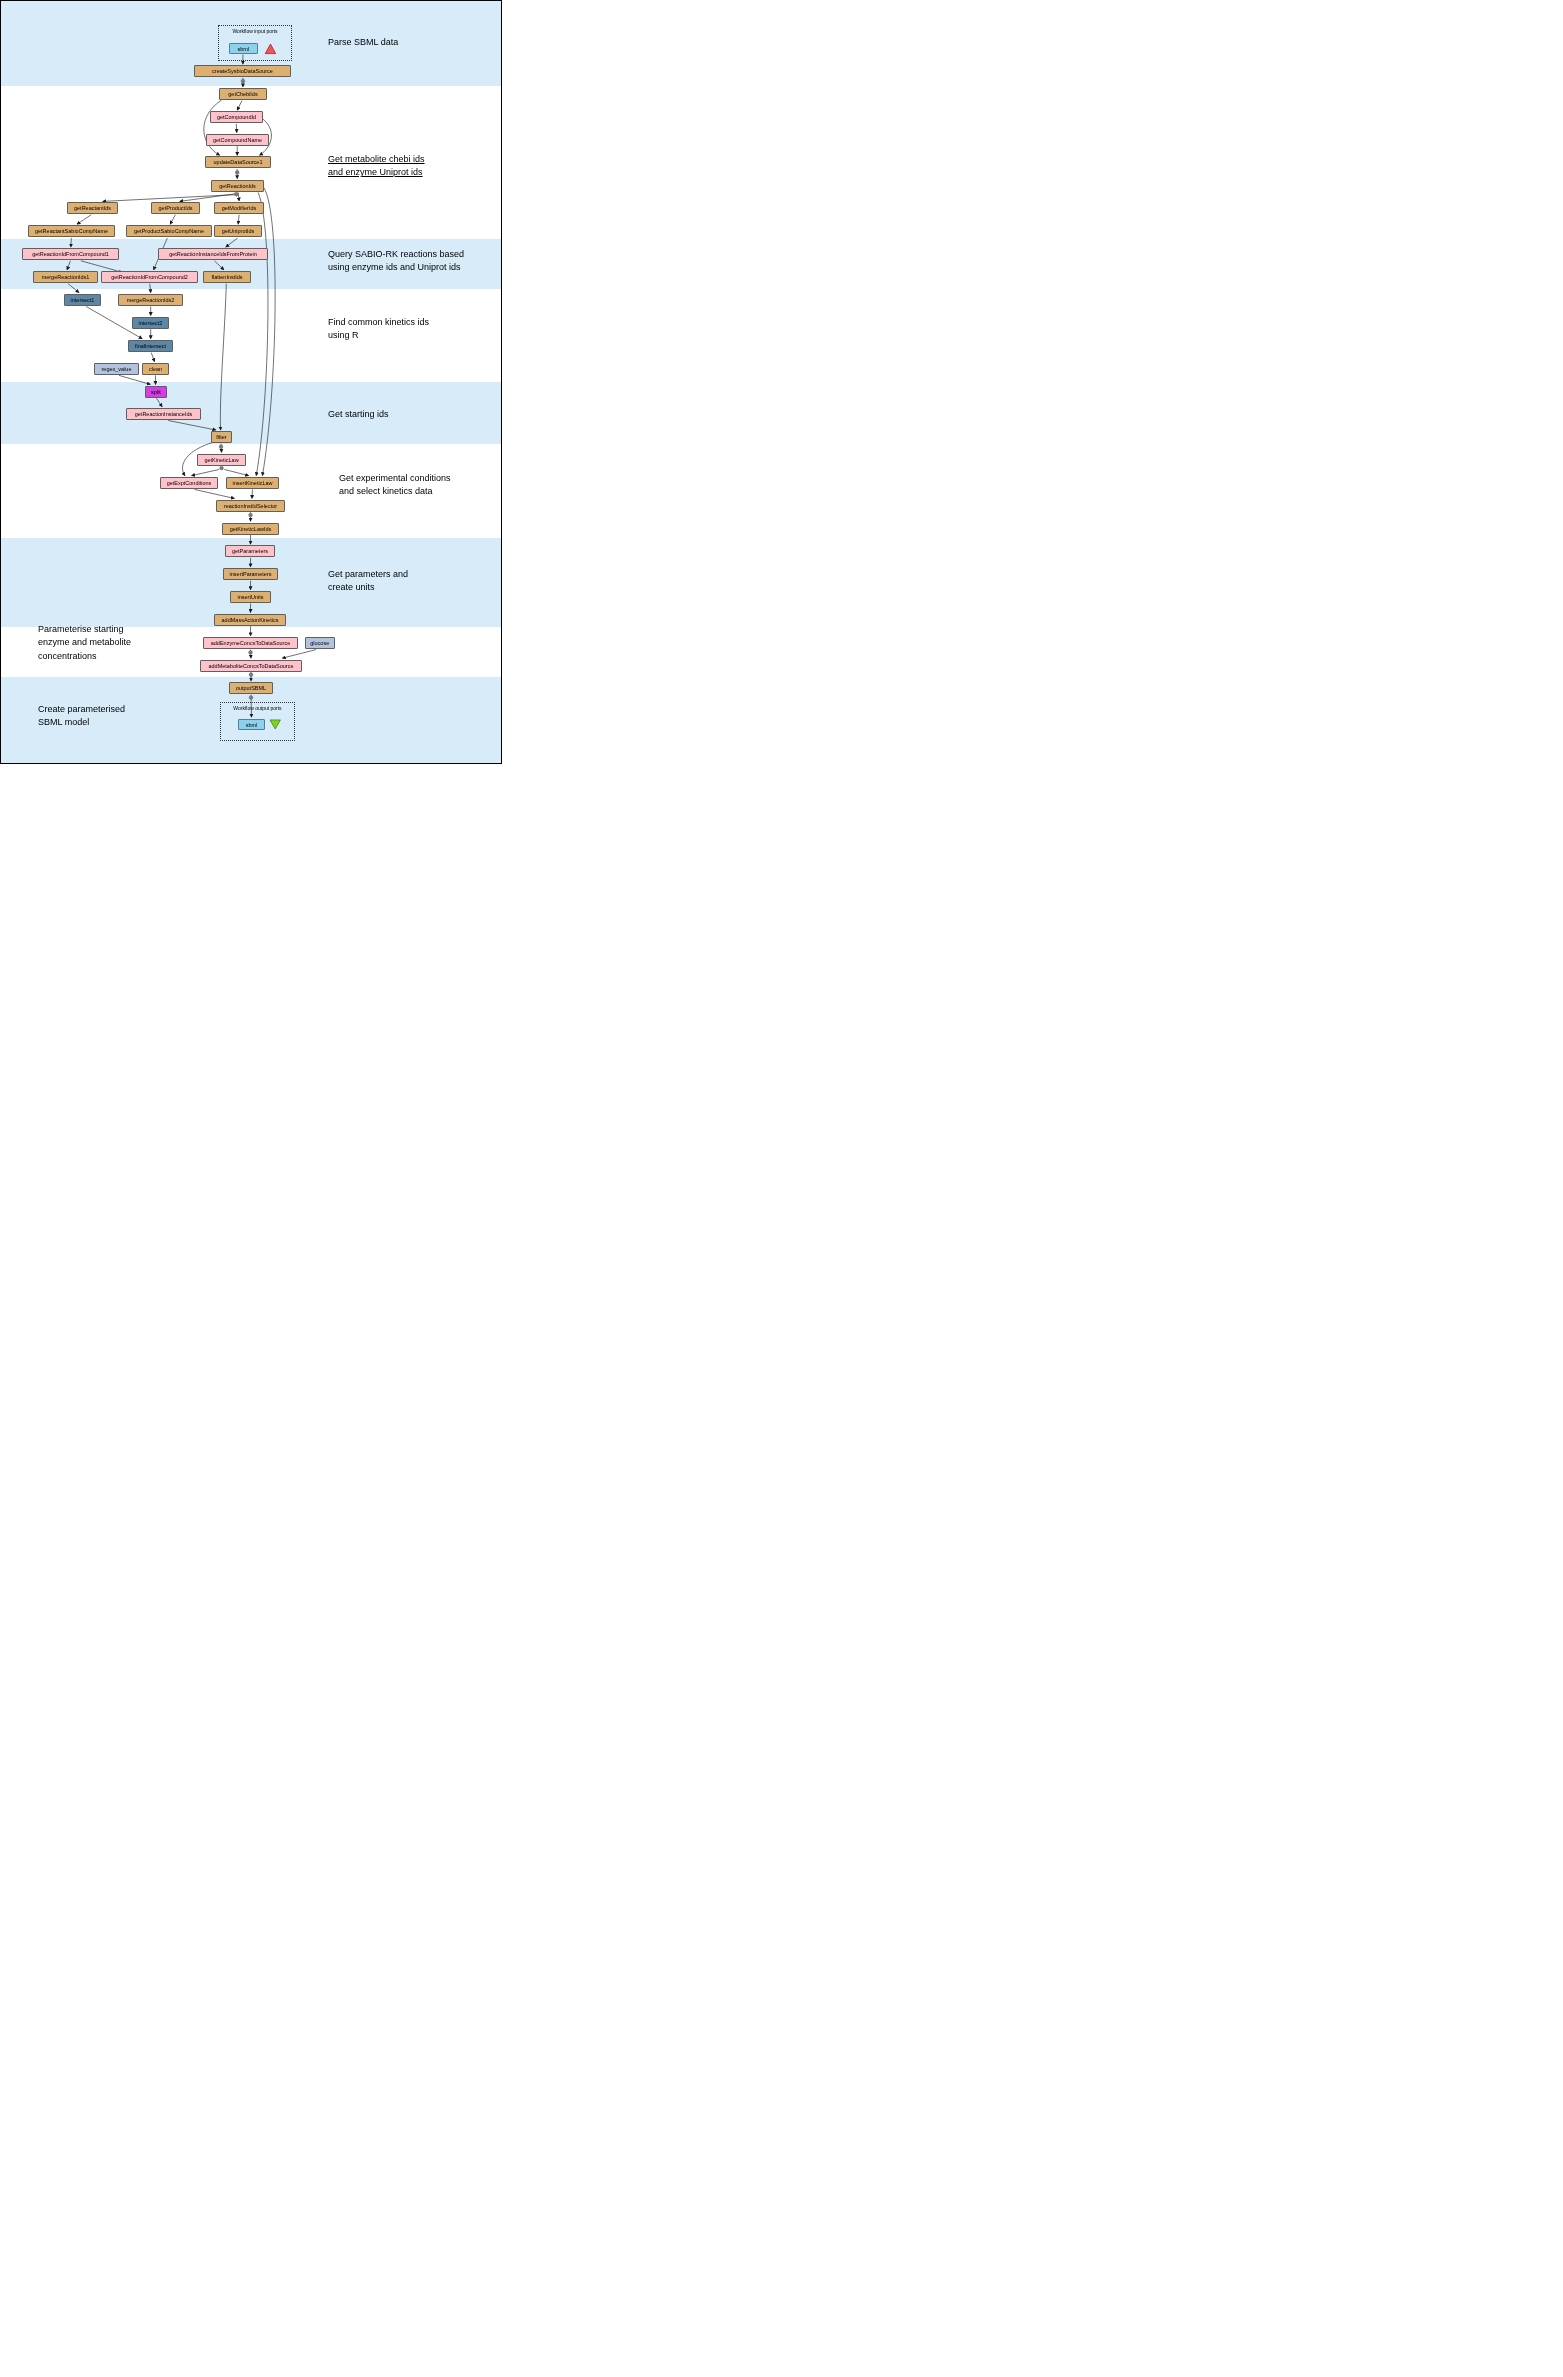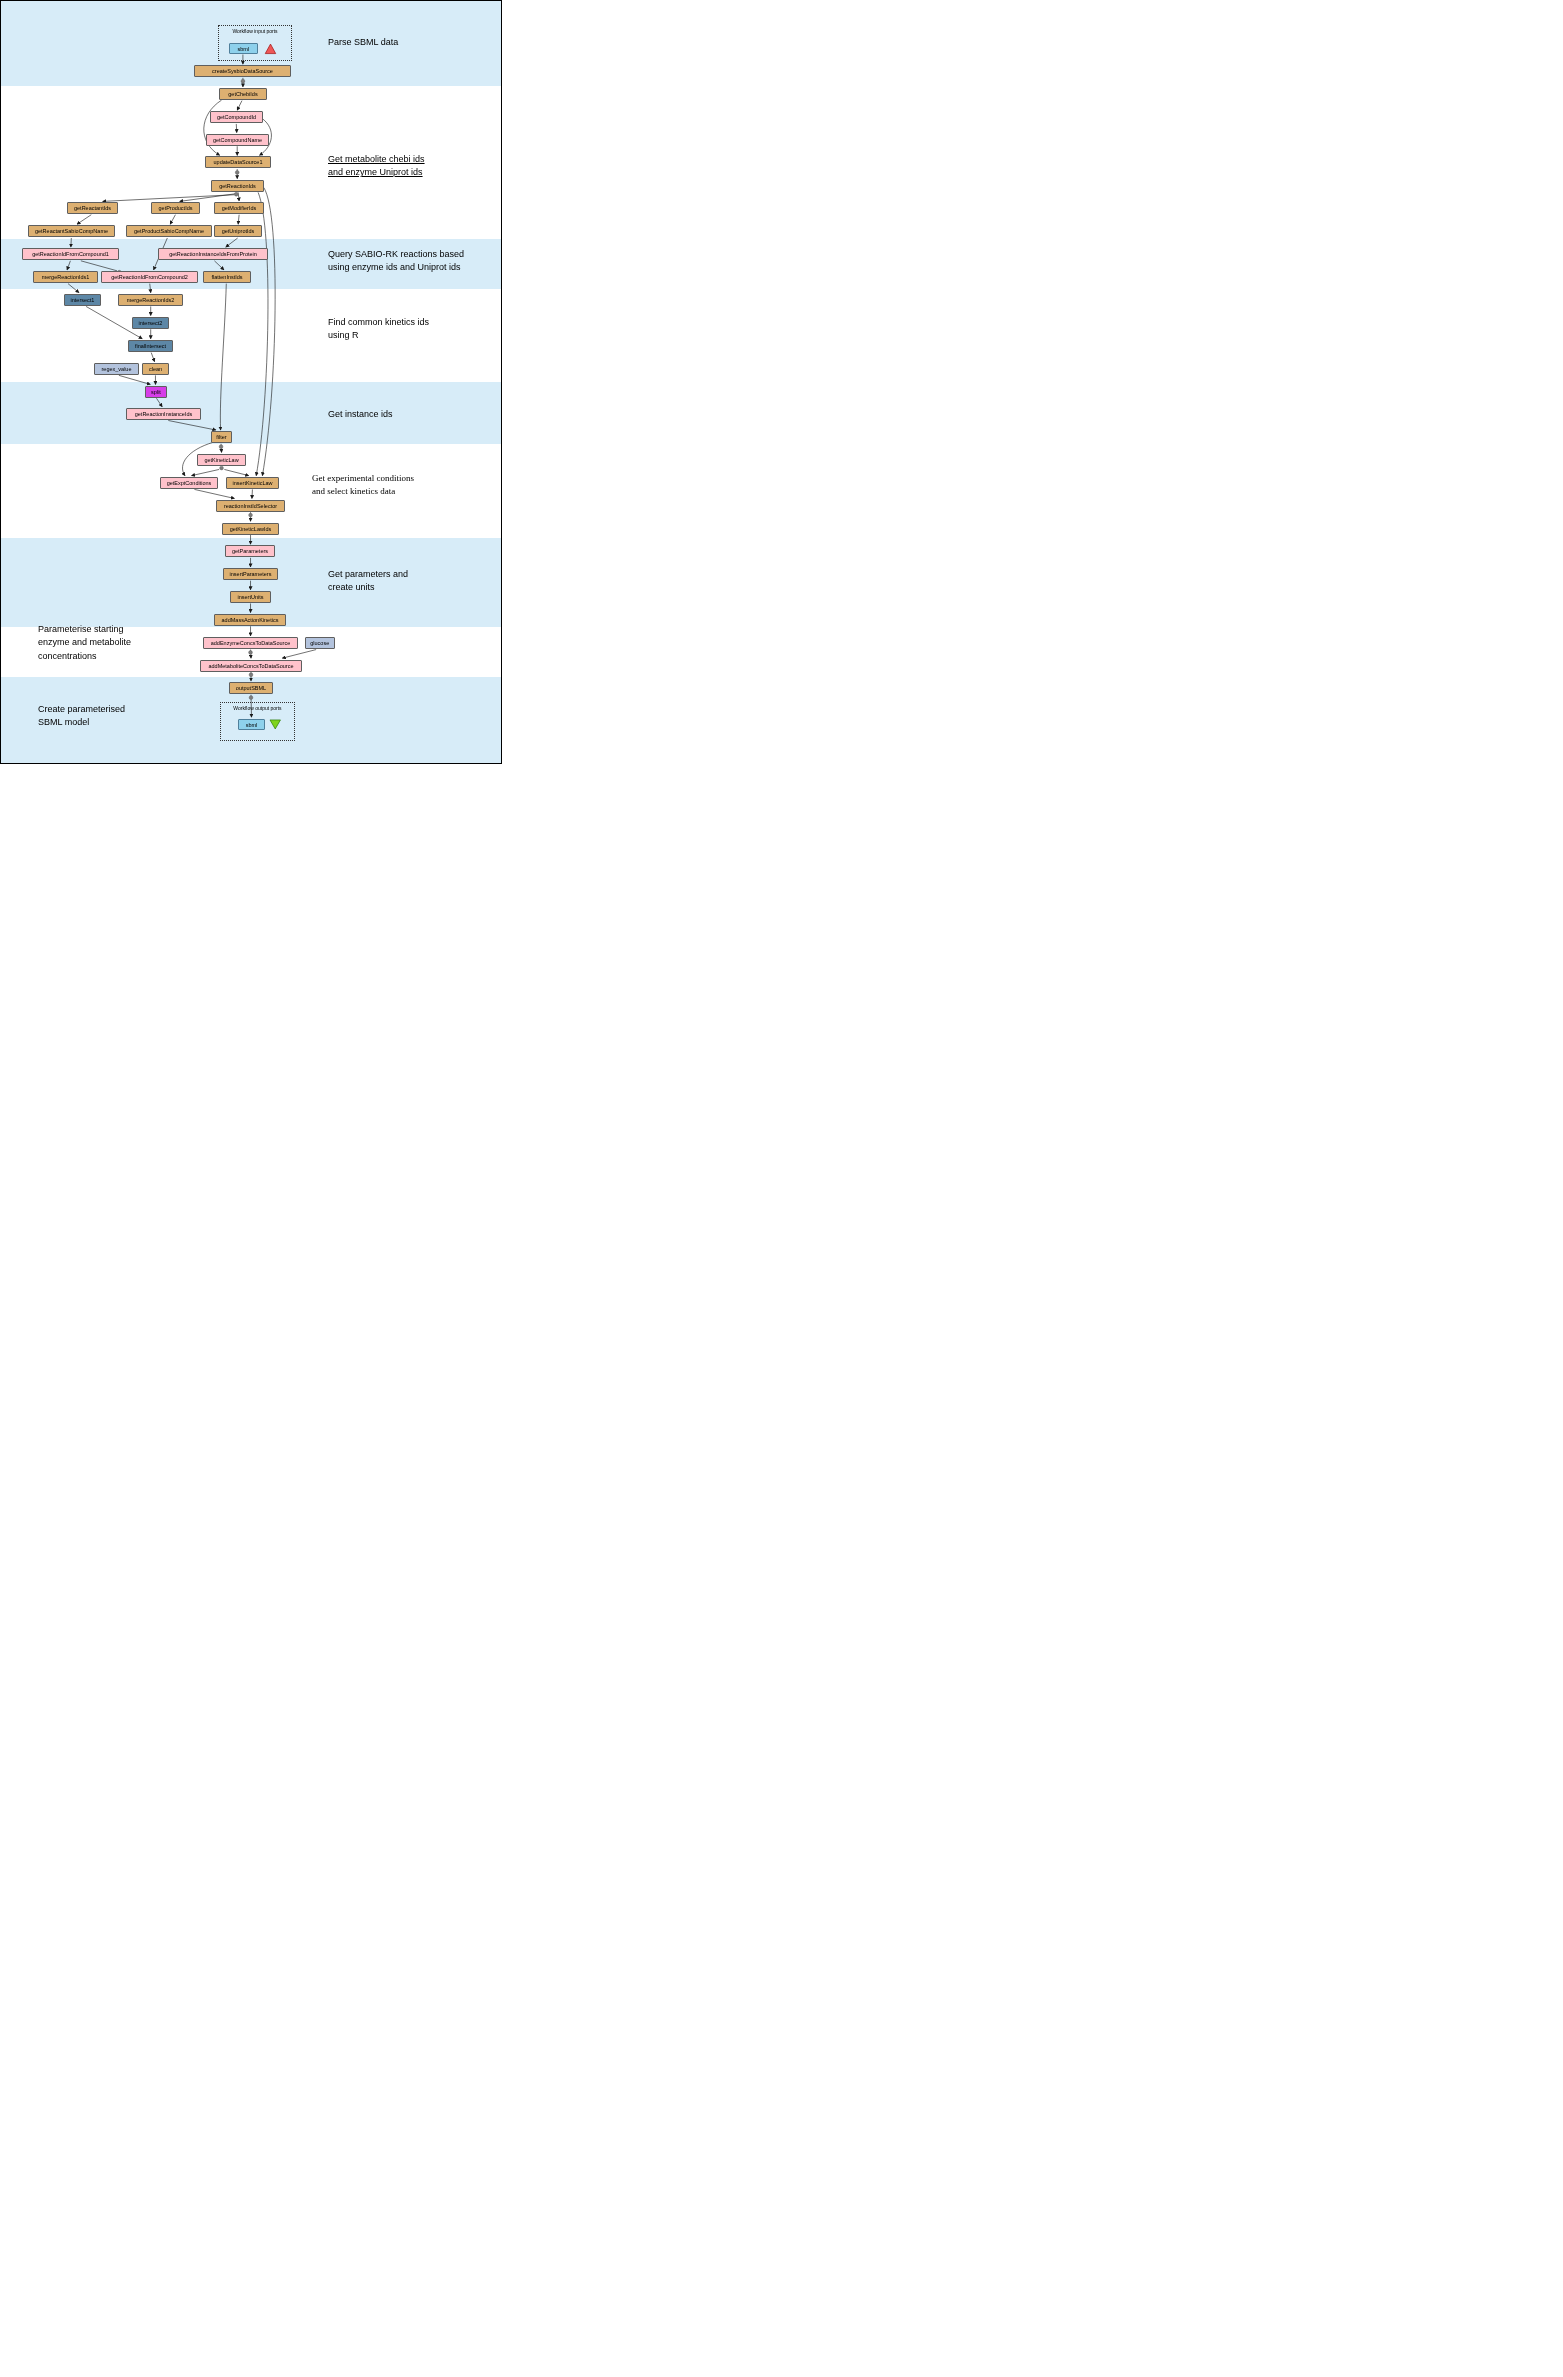--- a/index.html
+++ b/index.html
@@ -157,22 +157,22 @@
   </div>
   <div class="port-node skyblue" style="left:237px;top:718px;width:27px;z-index:2;">sbml</div>
 
   <div class="seclabel" style="left:327px;top:35px;">Parse SBML data</div>
   <div class="seclabel" style="left:327px;top:152px;text-decoration:underline;">Get metabolite chebi ids
 and enzyme Uniprot ids</div>
   <div class="seclabel" style="left:327px;top:247px;">Query SABIO-RK reactions based
 using enzyme ids and Uniprot ids</div>
   <div class="seclabel" style="left:327px;top:315px;">Find common kinetics ids
 using R</div>
-  <div class="seclabel" style="left:327px;top:407px;">Get instance ids</div>
-  <div class="seclabel" style="left:311px;top:471px;font-family:Liberation Serif, serif;">Get experimental conditions
+  <div class="seclabel" style="left:327px;top:407px;">Get starting ids</div>
+  <div class="seclabel" style="left:338px;top:471px;">Get experimental conditions
 and select kinetics data</div>
   <div class="seclabel" style="left:327px;top:567px;">Get parameters and
 create units</div>
   <div class="seclabel" style="left:37px;top:622px;">Parameterise starting
 enzyme and metabolite
 concentrations</div>
   <div class="seclabel" style="left:37px;top:702px;">Create parameterised
 SBML model</div>
 
 </div>

